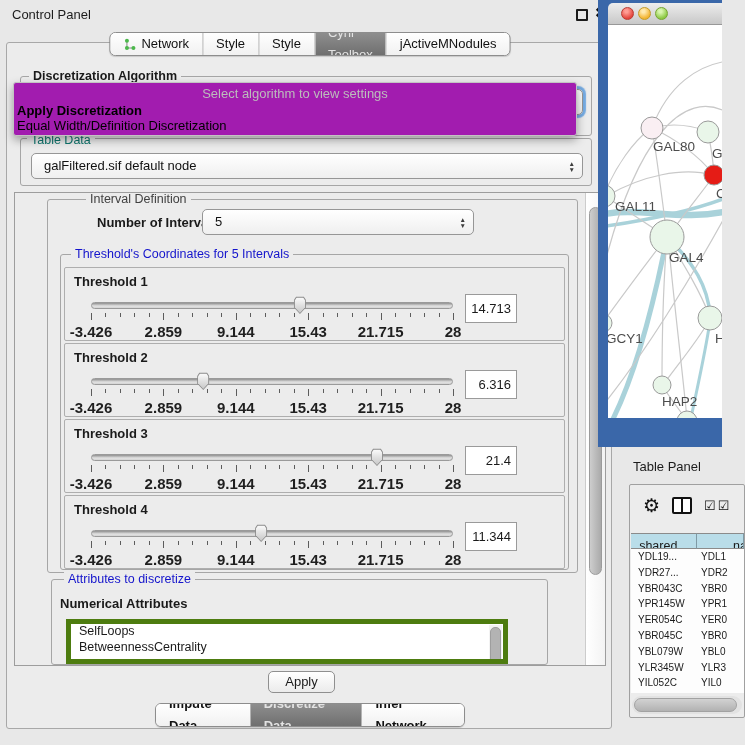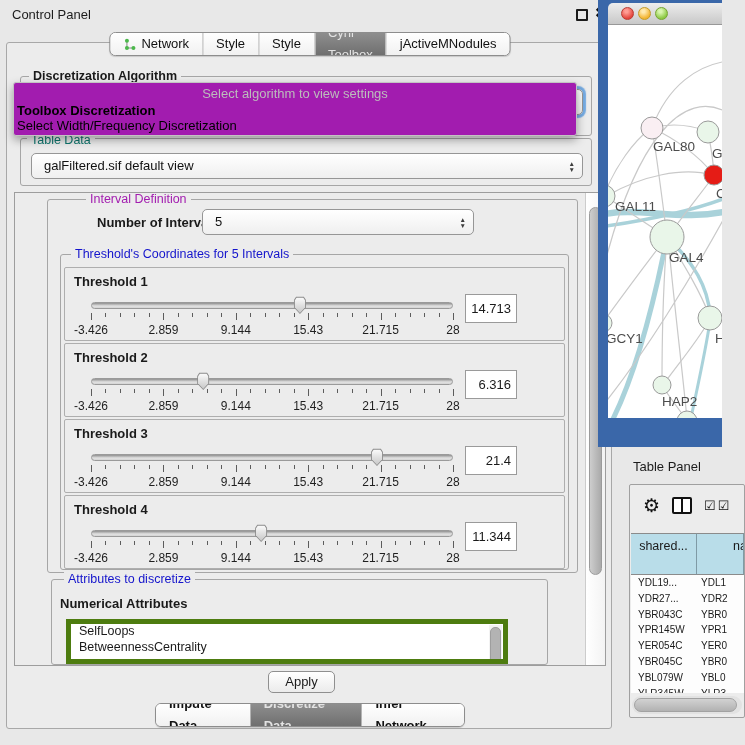--- a/index.html
+++ b/index.html
@@ -56,21 +56,21 @@
   .th-track { position:absolute; left:26px; top:34px; width:362px; height:7px; border:1px solid #9a9a9a; border-radius:4px;
               background:linear-gradient(180deg,#8f8f8f 0%,#e2e2e2 60%,#d4d4d4 100%); cursor:pointer; }
   .th-thumb { position:absolute; top:28px; width:15px; height:18px; transform:translateX(-50%); cursor:pointer;
               clip-path:polygon(50% 100%, 10% 64%, 10% 22%, 24% 4%, 76% 4%, 90% 22%, 90% 64%); background:#8a8a8a; }
   .th-thumb::after { content:""; position:absolute; inset:1px; clip-path:polygon(50% 100%, 10% 64%, 10% 22%, 24% 4%, 76% 4%, 90% 22%, 90% 64%);
                      background:linear-gradient(#fdfdfd,#c7c7c7); }
   .th-ticks { position:absolute; left:26px; top:45px; width:362px; height:8px; }
   .th-tick { position:absolute; top:0; width:1px; height:4px; background:#5c5c5c; }
   .th-tick.major { height:7px; }
   .th-ticklabels { position:absolute; left:26px; top:55px; width:362px; height:12px; }
-  .th-ticklabel { position:absolute; transform:translateX(-50%); font-size:12px; font-weight:normal; color:#1f1f1f; white-space:nowrap; }
+  .th-ticklabel { position:absolute; transform:translateX(-50%); font-size:15px; font-weight:bold; color:#1f1f1f; white-space:nowrap; }
   .th-value { position:absolute; left:400px; top:26px; width:52px; height:29px; background:#ffffff; border:1px solid #9a9a9a;
               font-size:13px; line-height:27px; text-align:right; padding-right:5px; cursor:text; }
 
   
   #attr-list { position:absolute; left:14px; top:39px; width:442px; height:45px; background:#ffffff; border:5px solid #4d7c0f; overflow:hidden; }
   .list-item { font-size:12.5px; line-height:15.5px; padding-left:8px; white-space:nowrap; cursor:pointer; }
   #attr-scrollbar { position:absolute; right:1px; top:1px; width:13px; height:43px; background:#f3f3f3; }
   #attr-thumb { position:absolute; left:1px; top:2px; width:11px; height:38px; background:#b3b3b3; border-radius:5px; border:1px solid #9e9e9e; cursor:pointer; }
 
   #apply-btn { left:268px; top:671px; width:67px; height:22px; border:1px solid #8f8f8f; border-radius:5px;
@@ -90,34 +90,34 @@
   
   #table-panel { left:620px; top:448px; width:125px; height:297px; background:#e8e8e8; }
   #tp-title { position:absolute; left:13px; top:11px; font-size:13px; color:#1c1c1c; }
   #tp-inner { position:absolute; left:9px; top:36px; width:116px; height:234px; border:1px solid #a0a0a0; border-radius:2px;
               background:#ececec; overflow:hidden; }
   #tp-gear { position:absolute; left:13px; top:9px; font-size:19px; color:#111; cursor:pointer; }
   #tp-split { position:absolute; left:42px; top:12px; width:20px; height:17px; border:2px solid #111; border-radius:2px; background:#fff; cursor:pointer; }
   #tp-split::before { content:""; position:absolute; left:50%; top:0; bottom:0; width:2px; background:#111; transform:translateX(-1px); }
   #tp-checks { position:absolute; left:74px; top:13px; font-size:13px; letter-spacing:2px; color:#111; cursor:pointer; }
   #tp-table { position:absolute; left:1px; right:0; top:48px; height:160px; overflow:hidden; background:#fdfdfd; }
-  #tp-header { display:flex; height:42px; }
+  #tp-header { display:flex; height:16px; }
   .tp-hcell { background:#b9dde9; border-right:1px solid #7f9aa5; border-top:1px solid #8b8b8b; border-bottom:1px solid #8b8b8b;
               font-size:12.5px; line-height:24px; cursor:pointer; white-space:nowrap; overflow:hidden; }
   .tp-hcell.c1 { width:66px; text-align:center; }
   .tp-hcell.c2 { flex:1; padding-left:36px; }
   .tp-row { display:flex; height:15.8px; font-size:10px; line-height:15.8px; cursor:pointer; }
   .tp-cell { white-space:nowrap; overflow:hidden; }
   .tp-cell.c1 { width:66px; padding-left:7px; }
   .tp-cell.c2 { flex:1; padding-left:4px; }
   #tp-hscroll { position:absolute; left:2px; right:2px; bottom:3px; height:18px; background:#e2e2e2; border-radius:9px; }
   #tp-hthumb { position:absolute; left:2px; top:2px; height:14px; width:103px; border-radius:7px;
                background:linear-gradient(#d2d2d2,#b2b2b2); border:1px solid #a2a2a2; cursor:pointer; }
 
-  .lbl-green { color:#a21caf; }
+  .lbl-green { color:#404040; }
   .lbl-blue  { color:#1414cc; }
   .bold { font-weight:bold; }
 </style>
 </head>
 <body>
 
 <div id="control-panel" class="abs">
 
   <div id="cp-titlebar" class="abs">
     <div id="cp-title" class="abs">Control Panel</div>
@@ -159,28 +159,28 @@
     <div class="combo focused" style="left:10px; top:12px; width:552px; height:26px;">
       <span class="stepper">
           <span>▲</span>
           <span>▼</span>
         </span>
     </div>
   </div>
 
   <div id="algo-overlay" class="abs">
     <div id="algo-placeholder">Select algorithm to view settings</div>
-  <div class="algo-option bold" style="top: 20px;">Toolbox Discretization</div>
-      <div class="algo-option" style="top: 35px;">Select Width/Frequency Discretization</div>
+  <div class="algo-option bold" style="top: 20px;">Apply Discretization</div>
+      <div class="algo-option" style="top: 35px;">Equal Width/Definition Discretization</div>
     </div>
 
   <div class="groupbox" style="left:20px; top:138px; width:572px; height:48px;">
     <div class="grouplabel" style="left:6px; top:-6px; color:#0f766e;">Table Data</div>
     <div class="combo" style="left:10px; top:14px; width:552px; height:26px;">
-      <span class="val">galFiltered.sif default view</span>
+      <span class="val">galFiltered.sif default node</span>
       <span class="stepper">
           <span>▲</span>
           <span>▼</span>
         </span>
     </div>
   </div>
 
   <div id="viewport" class="abs">
 
     <div class="groupbox" style="left:32px; top:6px; width:531px; height:374px;">

